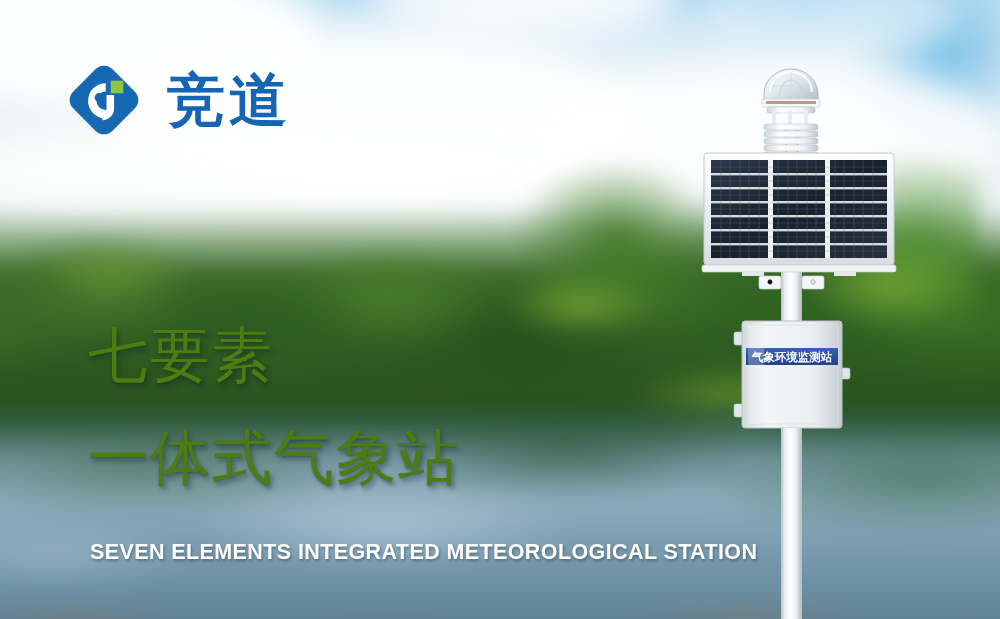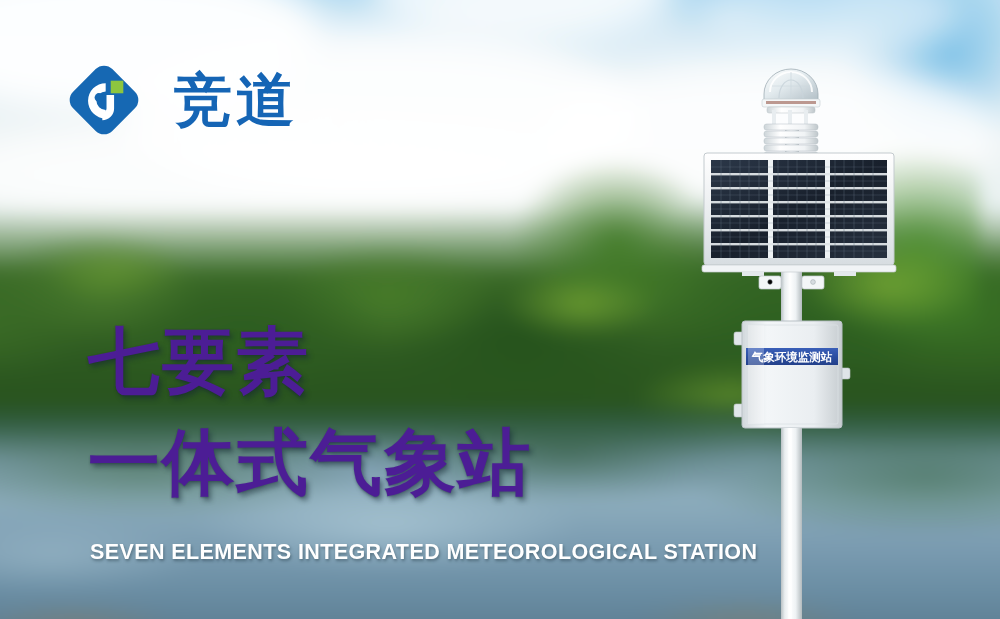--- a/index.html
+++ b/index.html
@@ -130,52 +130,52 @@
       radial-gradient(ellipse 120px 34px at 92% 90%, rgba(140,120,80,.28) 0%, rgba(140,120,80,0) 75%);
   }
 
   
   .logo-block {
     position: absolute;
     left: 62px;
     top: 58px;
     display: flex;
     align-items: center;
-    gap: 28px;
+    gap: 21px;
   }
   .logo-mark { width: 84px; height: 84px; display:block; }
   .logo-word {
     font-size: 58px;
     font-weight: 700;
     letter-spacing: 4px;
     line-height: 1;
     color: #1565b5;
     font-family: "DejaVu Sans", "Liberation Sans", sans-serif;
   }
 
   
   .headline {
     position: absolute;
     left: 88px;
     top: 322px;
     width: 620px;
   }
   .hl-line {
     font-family: "DejaVu Sans", "Liberation Sans", sans-serif;
-    font-weight: 700;
-    font-size: 72px;
+    font-weight: 400;
+    font-size: 60px;
     line-height: 1.1;
-    color: #4c1d95;
+    color: #4d7c0f;
     letter-spacing: 2px;
     white-space: nowrap;
     text-shadow:
       3px 4px 5px rgba(20,40,50,0.45),
       0 1px 2px rgba(20,40,50,0.35);
   }
-  .hl-line.line2 { margin-top: 22px; }
+  .hl-line.line2 { margin-top: 36px; }
 
   .subhead {
     position: absolute;
     left: 90px;
     top: 540px;
     font-family: "Liberation Sans", "DejaVu Sans", sans-serif;
     font-size: 21.5px;
     font-weight: 700;
     letter-spacing: 0.4px;
     color: #ffffff;

